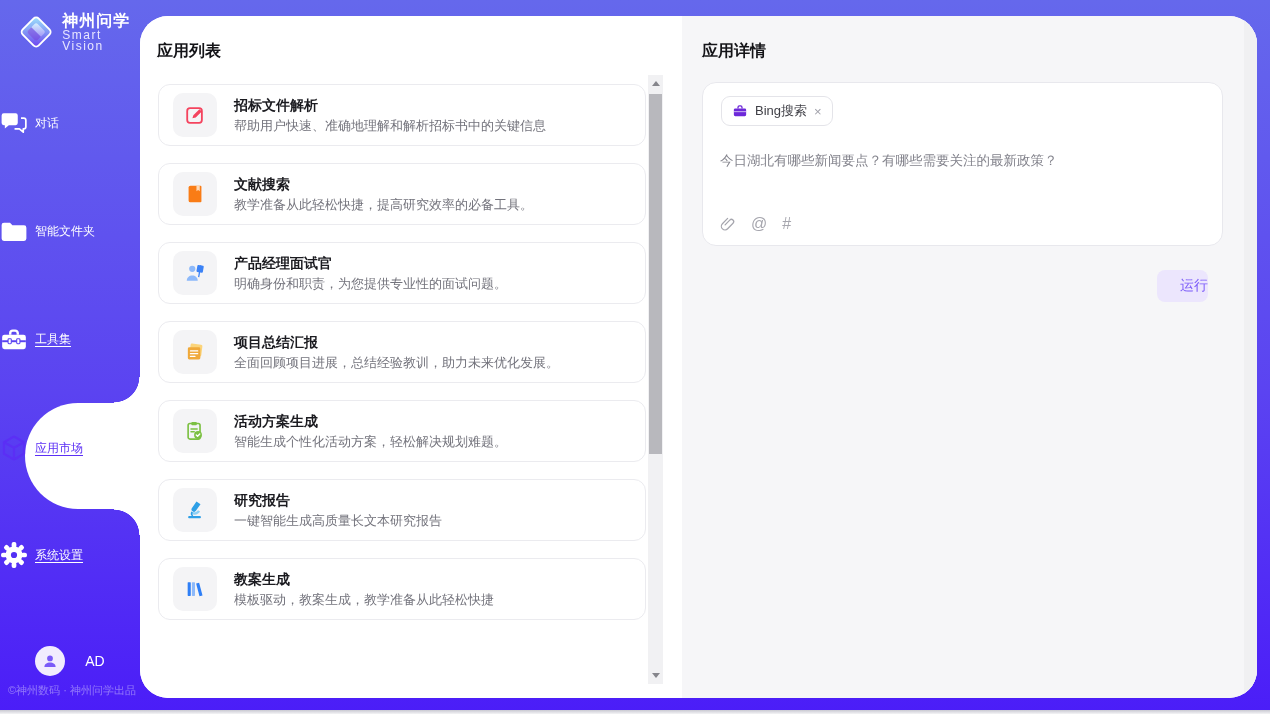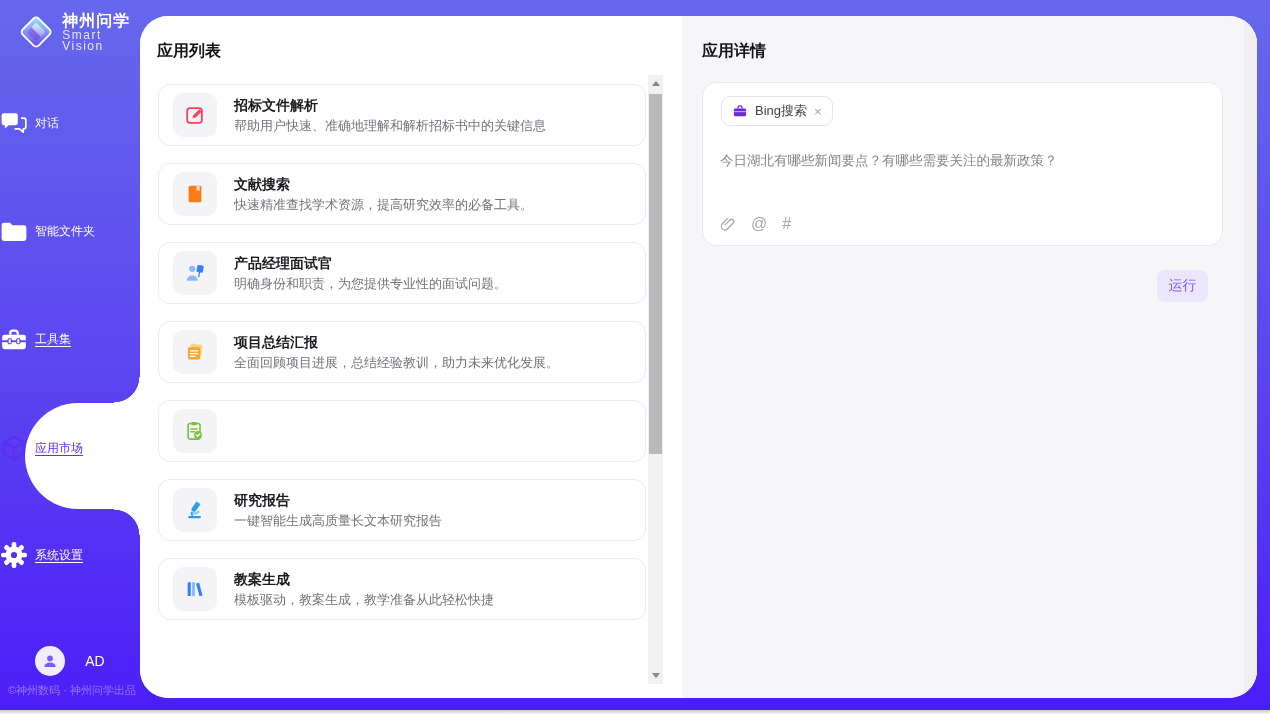--- a/index.html
+++ b/index.html
@@ -73,21 +73,21 @@
     border-radius:9px; cursor:default; }
   .chip-label { font-size:13px; color:#3f3f46; }
   .chip-close { font-size:13px; color:#a1a1aa; cursor:pointer; line-height:1; }
   .prompt-text { position:absolute; left:17px; top:68px; right:16px; font-size:13.5px;
     color:#83838c; line-height:19px; }
   .prompt-toolbar { position:absolute; left:17px; bottom:12px; display:flex;
     align-items:center; gap:15px; }
   .tb-ico { color:#a6a6ae; font-size:16px; cursor:pointer; display:flex; align-items:center; }
   .run-btn { position:absolute; right:49px; top:254px; width:51px; height:32px;
     background:#ece6fd; color:#7c5cf9; font-size:14px; border:none; border-radius:8px;
-    cursor:pointer; font-family:inherit; }
+    cursor:pointer; font-family:inherit;text-align:right; }
 </style>
 </head>
 <body>
 
 <div class="sidebar">
 
   <div class="logo">
     <svg width="40" height="40" viewBox="0 0 48 48">
       <defs>
         <linearGradient id="g1" x1="0" y1="0" x2="1" y2="1">
@@ -200,21 +200,21 @@
 
       <div class="app-card">
         <div class="tile">
           <svg width="22" height="22" viewBox="0 0 24 24">
             <path d="M5 5A2 2 0 0 1 7 3h11a1 1 0 0 1 1 1v16a1 1 0 0 1-1 1H7a2 2 0 0 1-2-2z" fill="#f97c16"></path>
             <path d="M13.6 3h3.6v6l-1.8-1.4L13.6 9z" fill="#ffd9b5"></path>
           </svg>
         </div>
         <div class="app-text">
           <div class="app-title">文献搜索</div>
-          <div class="app-desc">快速精准查找学术资源，提高研究效率的必备工具。</div>
+          <div class="app-desc">教学准备从此轻松快捷，提高研究效率的必备工具。</div>
         </div>
       </div>
 
 
       <div class="app-card">
         <div class="tile">
           <svg width="22" height="22" viewBox="0 0 24 24">
             <circle cx="9" cy="7.4" r="3.4" fill="#8db9fa"></circle>
             <path d="M3 20.5c0-3.8 2.7-5.9 6-5.9s6 2.1 6 5.9z" fill="#8db9fa"></path>
             <g transform="rotate(10 17 9)">
@@ -245,20 +245,24 @@
 
       <div class="app-card">
         <div class="tile">
           <svg width="22" height="22" viewBox="0 0 24 24">
             <rect x="4.5" y="3.8" width="13" height="17" rx="2" fill="none" stroke="#7cc043" stroke-width="1.8"></rect>
             <rect x="8" y="2.2" width="6" height="3.4" rx="1" fill="#7cc043"></rect>
             <path d="M7.6 9.8h6.8M7.6 12.8h3.6" stroke="#7cc043" stroke-width="1.5" stroke-linecap="round"></path>
             <circle cx="15.3" cy="16.4" r="4.3" fill="#7cc043"></circle>
             <path d="M13.4 16.4l1.4 1.4 2.4-2.6" stroke="#fff" stroke-width="1.5" fill="none" stroke-linecap="round" stroke-linejoin="round"></path>
           </svg>
+        </div>
+        <div class="app-text">
+          <div class="app-title">活动方案生成</div>
+          <div class="app-desc">智能生成个性化活动方案，轻松解决规划难题。</div>
         </div>
       </div>
 
       <div class="app-card">
         <div class="tile">
           <svg width="22" height="22" viewBox="0 0 24 24">
             <path d="M13.6 2.6l4.4 3-5 7.2a2.6 2.6 0 0 1-4.3-3z" fill="#2e9fe6"></path>
             <path d="M8 13.6c2.8 1.6 6 0.8 7.3-1.4l2.3 1.5c-1.9 3.2-5.8 4.4-9.4 2.6z" fill="#8ed0f5"></path>
             <rect x="4.5" y="18.6" width="14" height="2.4" rx="1.2" fill="#2e9fe6"></rect>
             <path d="M9.5 18.6c-1.4-1.2-1.6-3-0.6-4.4" fill="none" stroke="#2e9fe6" stroke-width="1.6"></path>

